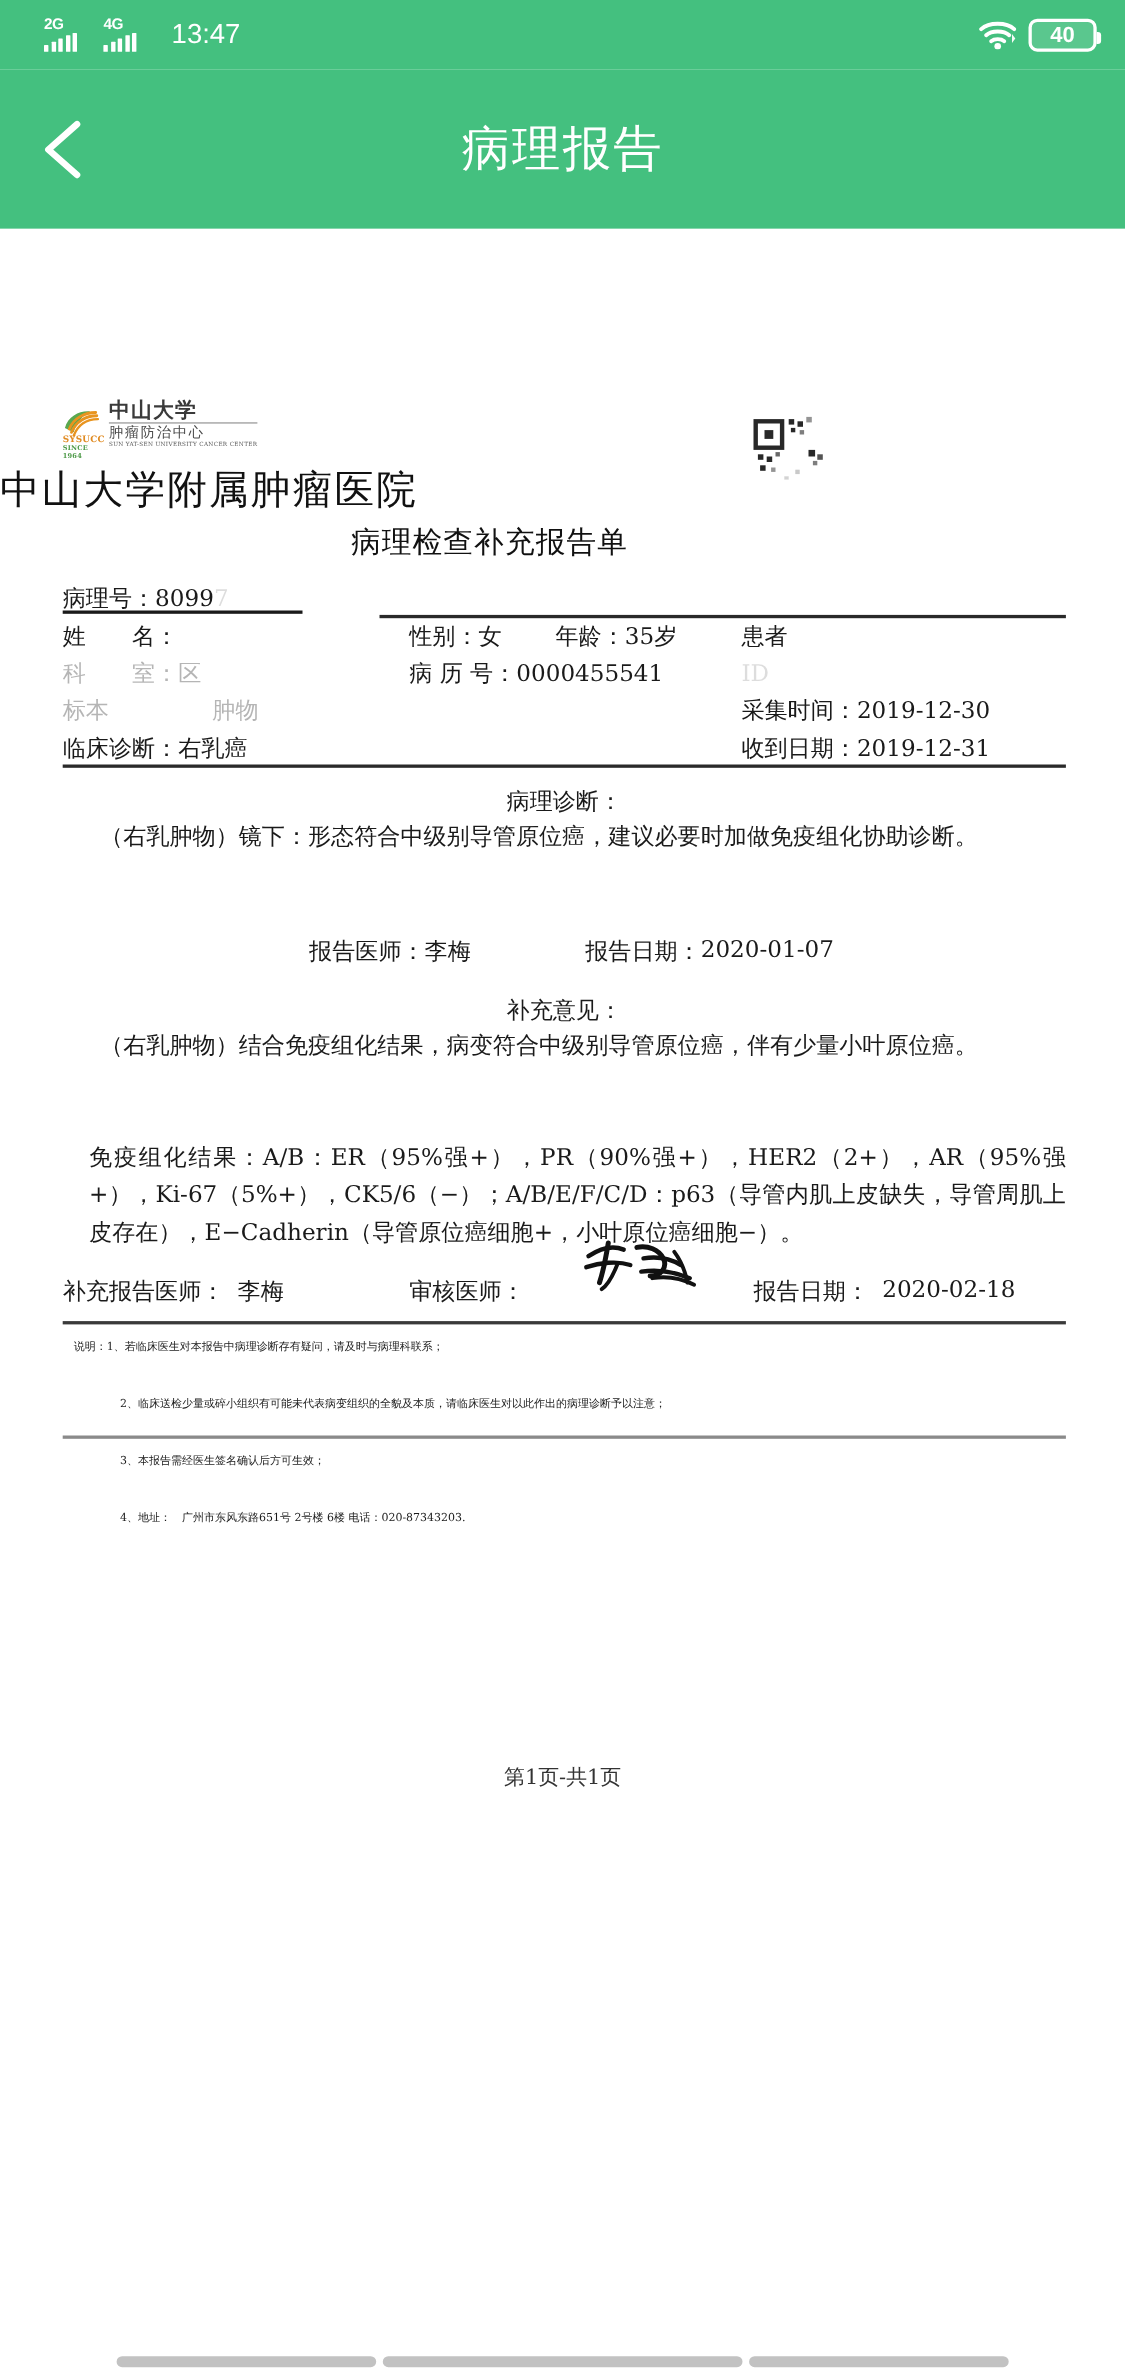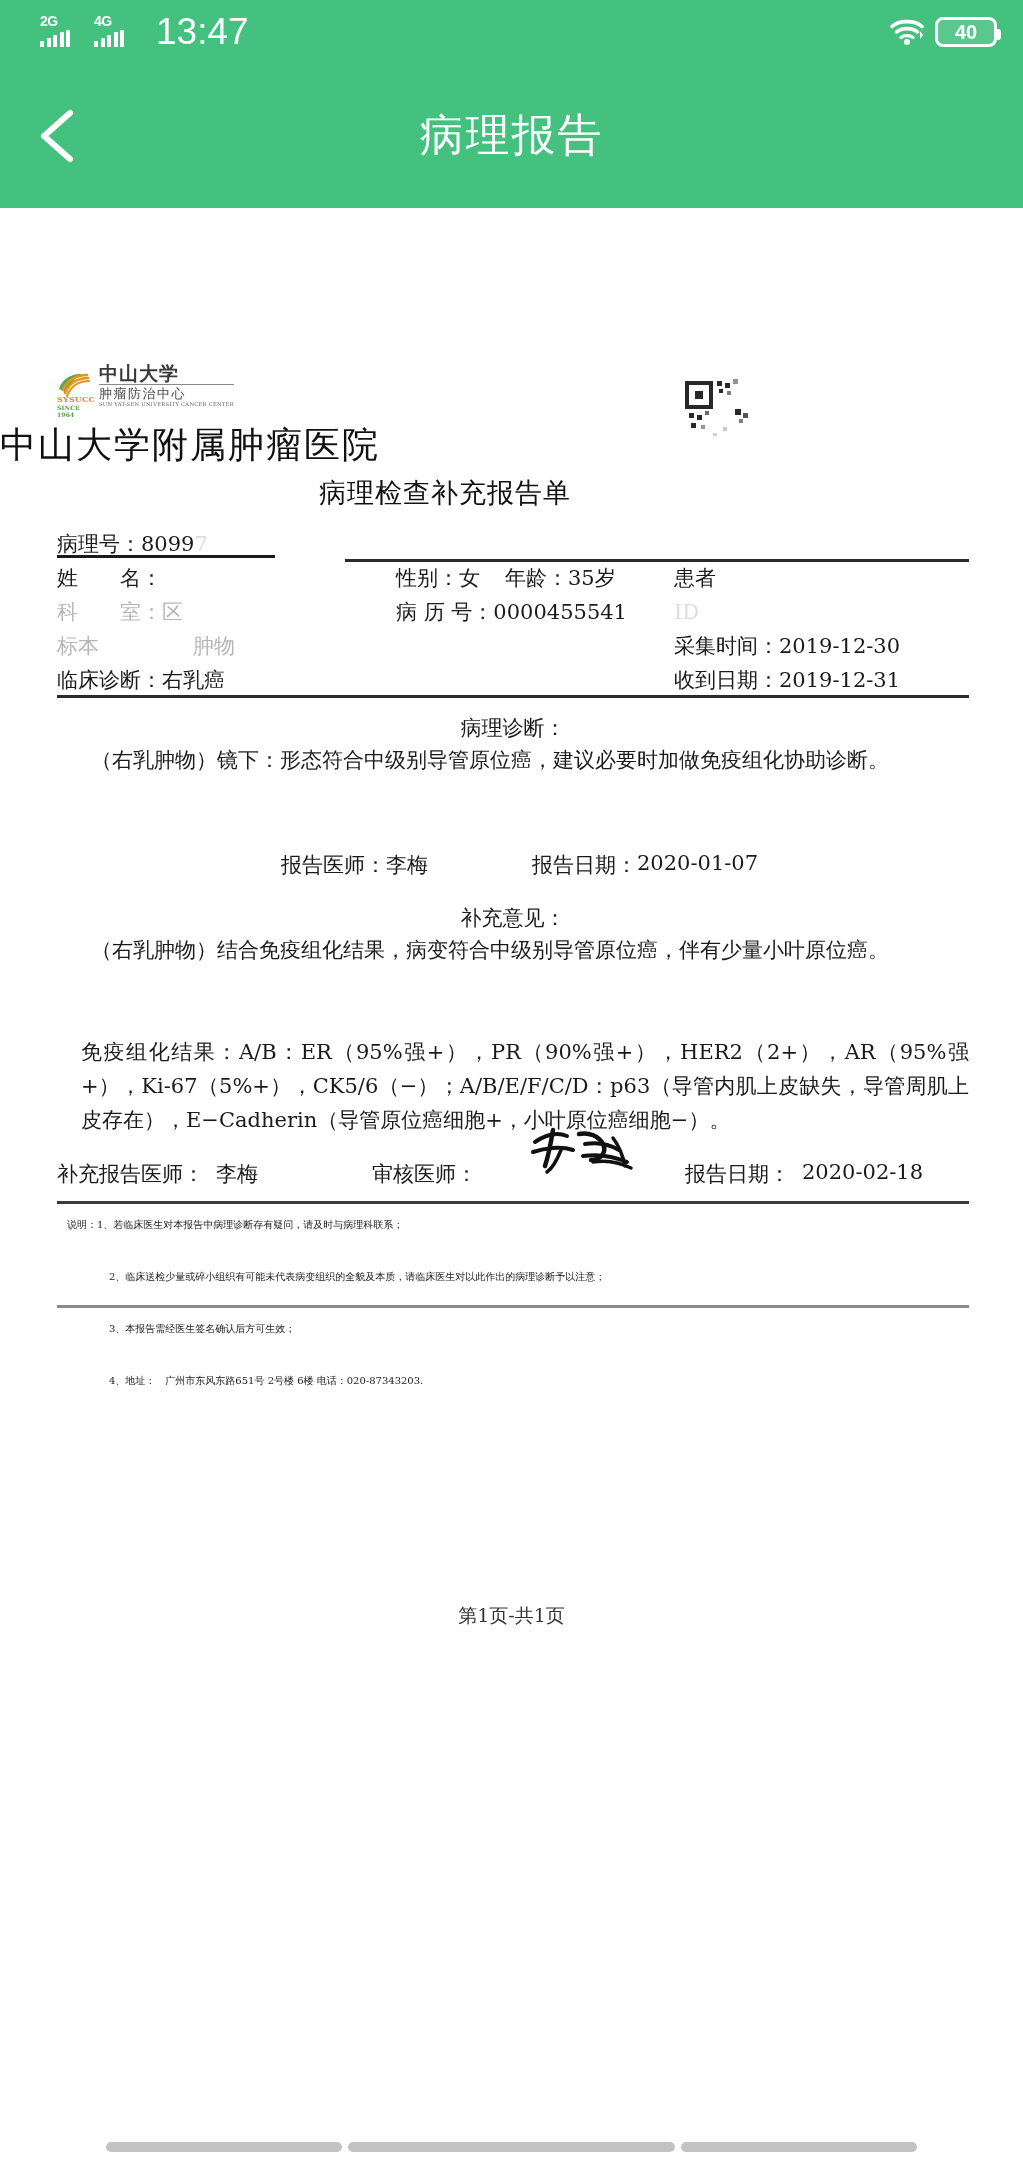--- a/index.html
+++ b/index.html
@@ -54,21 +54,21 @@
     margin-top: 2px;
   }
   .sig-bars i { display:block; width: 4px; background:#ffffff; border-radius:0.5px; }
   .sig-bars i:nth-child(1){height:6px}
   .sig-bars i:nth-child(2){height:9px}
   .sig-bars i:nth-child(3){height:12px}
   .sig-bars i:nth-child(4){height:15px}
   .sig-bars i:nth-child(5){height:17px}
   .sb-time {
     color: #ffffff;
-    font-size: 37px;
+    font-size: 25px;
     font-weight: 500;
     line-height: 33px;
     margin-left: 8px;
     margin-bottom: 1px;
     letter-spacing: 0px;
   }
   .sb-right {
     margin-left: auto;
     display: flex;
     align-items: center;
@@ -192,21 +192,21 @@
   
   .fields {
     position:absolute; top: 164px; left: 57px;
     width: 912px;
     font-size: 21px;
     line-height: 34px;
   }
   .frow { position: relative; height: 34px; }
   .f-label { letter-spacing: 0px; }
   .col-a { position:absolute; left: 0; }
-  .col-b { position:absolute; left: 339px; }
+  .col-b { position:absolute; left: 315px; }
   .col-d { position:absolute; left: 617px; }
   .col-e { position:absolute; left: 448px; }
   .redacted {
     display:inline-block;
     color: rgba(120,120,120,0.30);
     letter-spacing: 1px;
   }
   .faded { color: rgba(90,90,90,0.45); }
   .very-faded { color: rgba(120,120,120,0.25); }
 

